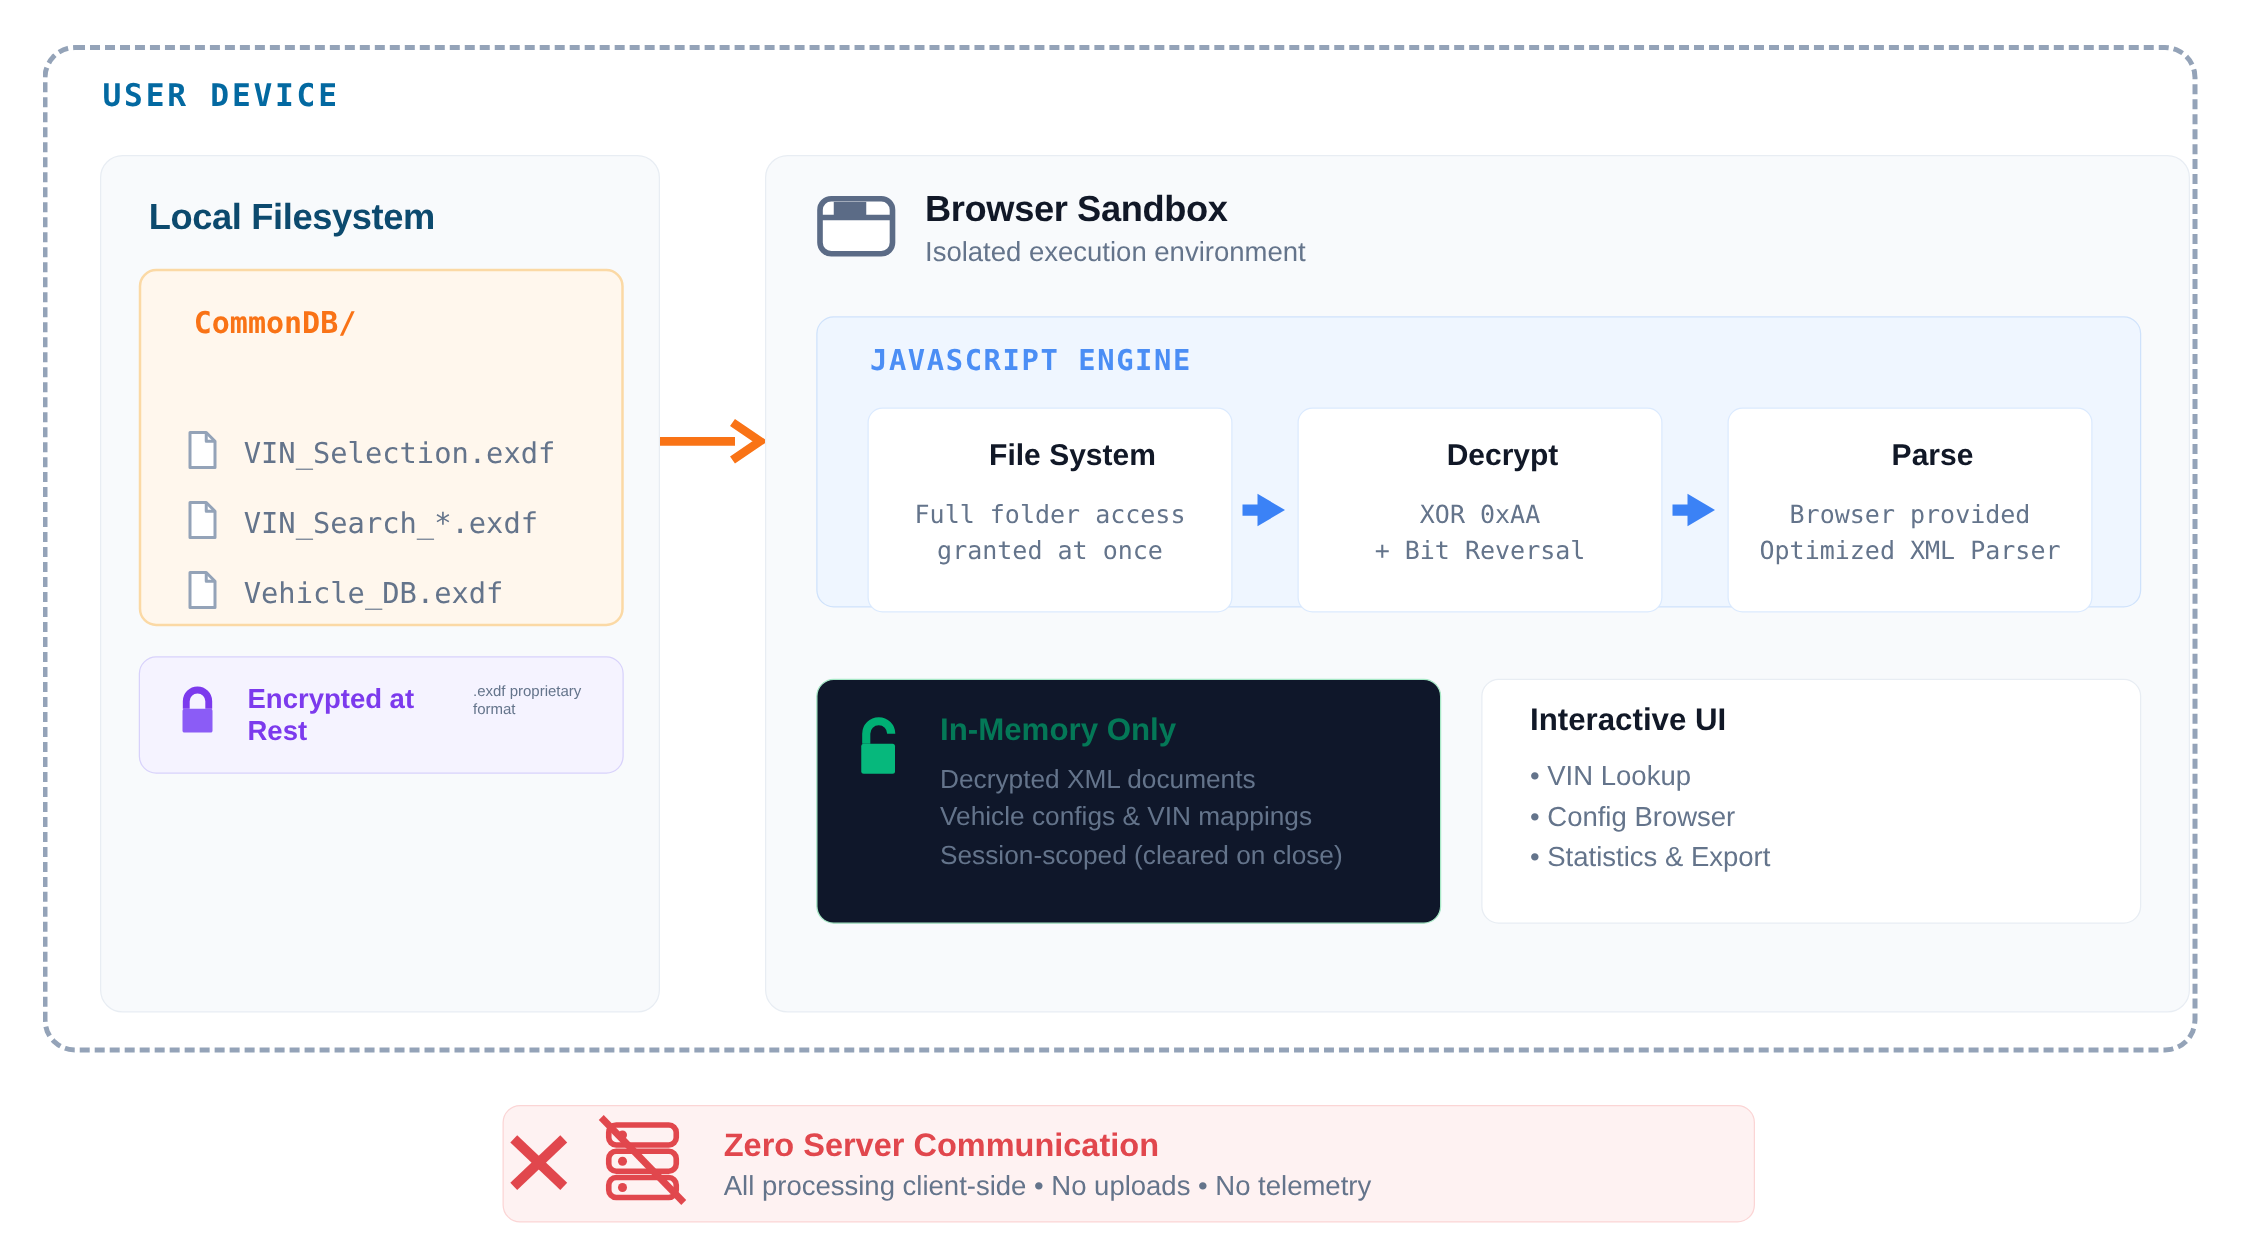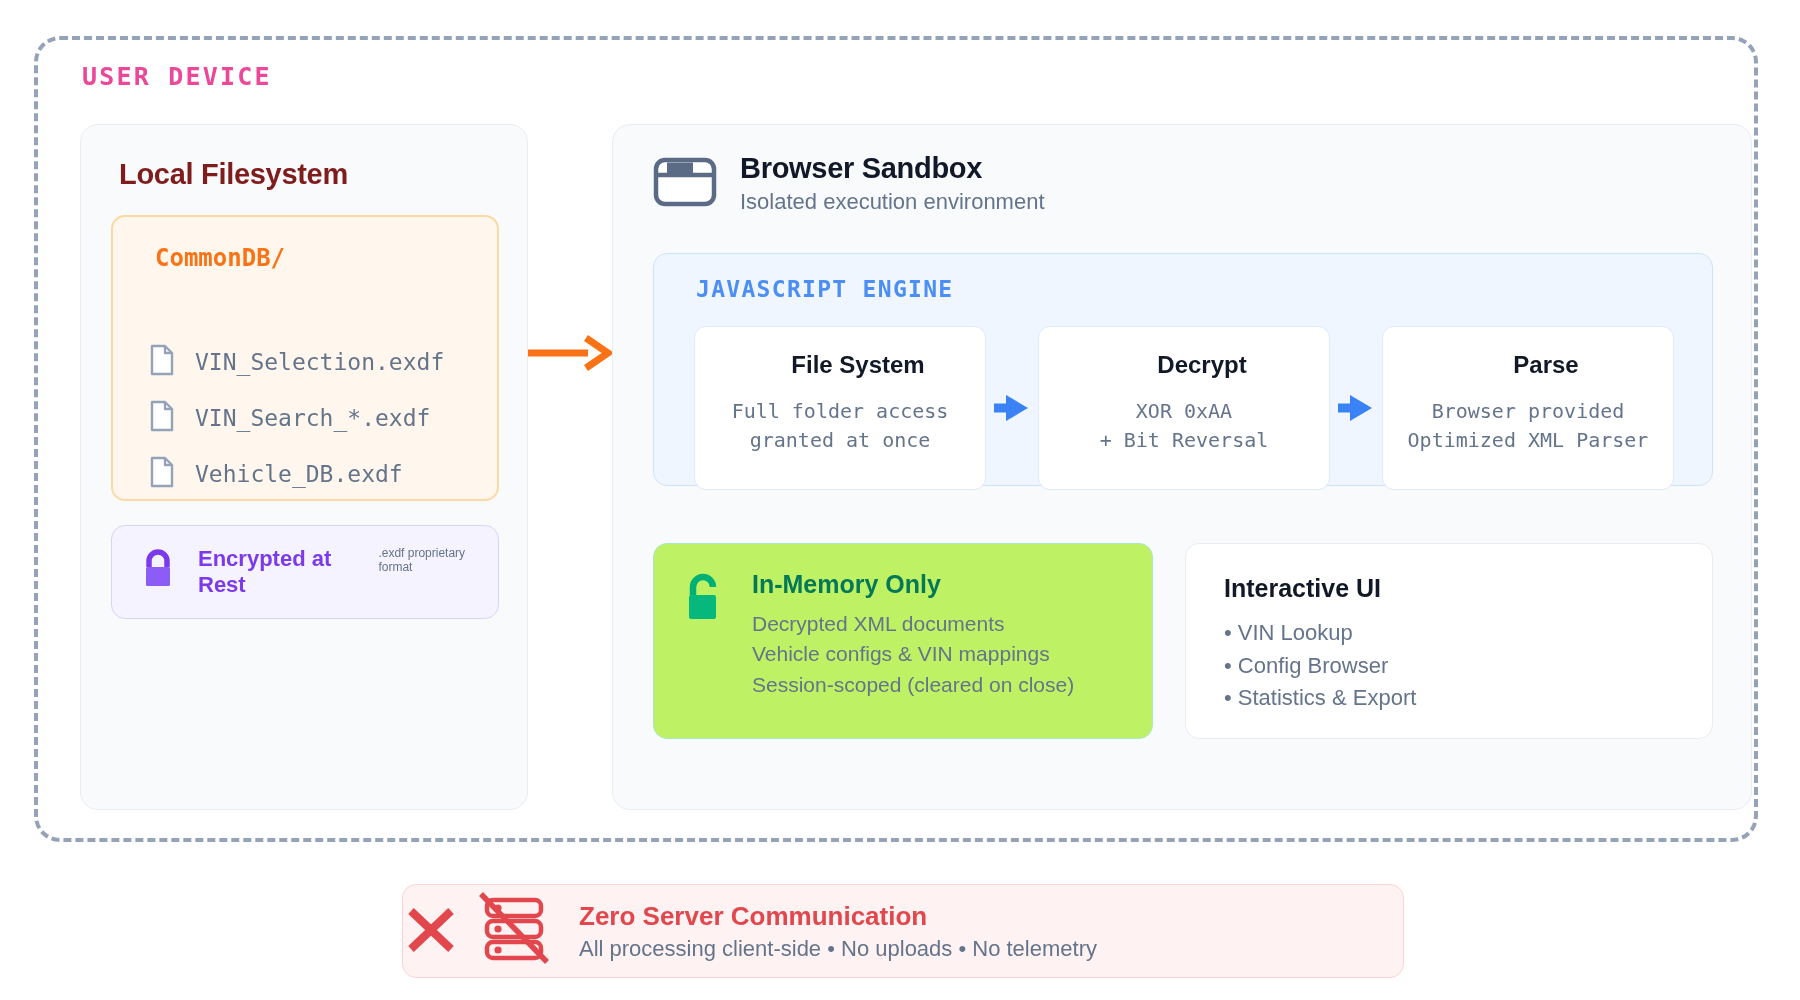--- a/index.html
+++ b/index.html
@@ -31,42 +31,42 @@
     box-sizing: border-box;
   }
   .device-label {
     position: absolute;
     left: 82px;
     top: 62px;
     font-family: "DejaVu Sans Mono", monospace;
     font-weight: bold;
     font-size: 25px;
     letter-spacing: 2.2px;
-    color: #ec4899;
+    color: #0369a1;
   }
 
   
   .fs-panel {
     position: absolute;
     left: 80px;
     top: 124px;
     width: 448px;
     height: 686px;
     background: #f8fafc;
     border: 1.5px solid #e8edf3;
     border-radius: 18px;
     box-sizing: border-box;
   }
   .fs-title {
     position: absolute;
     left: 38px;
     top: 33px;
     font-size: 29px;
     font-weight: bold;
-    color: #7f1d1d;
+    color: #0c4a6e;
     letter-spacing: -0.3px;
   }
   .commondb-card {
     position: absolute;
     left: 30px;
     top: 90px;
     width: 388px;
     height: 286px;
     background: #fff7ed;
     border: 2px solid #fbd9a5;
@@ -230,21 +230,21 @@
     justify-content: center;
   }
 
   
   .mem-card {
     position: absolute;
     left: 40px;
     top: 418px;
     width: 500px;
     height: 196px;
-    background: #bef264;
+    background: #0f172a;
     border: 1.8px solid #a7e8c6;
     border-radius: 14px;
     box-sizing: border-box;
     display: flex;
     padding: 26px 0 0 26px;
     gap: 24px;
   }
   .mem-texts { display: flex; flex-direction: column; }
   .mem-title {
     font-size: 25px;
@@ -261,21 +261,21 @@
   .ui-card {
     position: absolute;
     left: 572px;
     top: 418px;
     width: 528px;
     height: 196px;
     background: #ffffff;
     border: 1.8px solid #e8edf3;
     border-radius: 14px;
     box-sizing: border-box;
-    padding: 30px 0 0 38px;
+    padding: 18px 0 0 38px;
   }
   .ui-title {
     font-size: 25px;
     font-weight: bold;
     color: #111827;
     margin-bottom: 14px;
   }
   .ui-item {
     font-size: 22px;
     line-height: 1.48;

